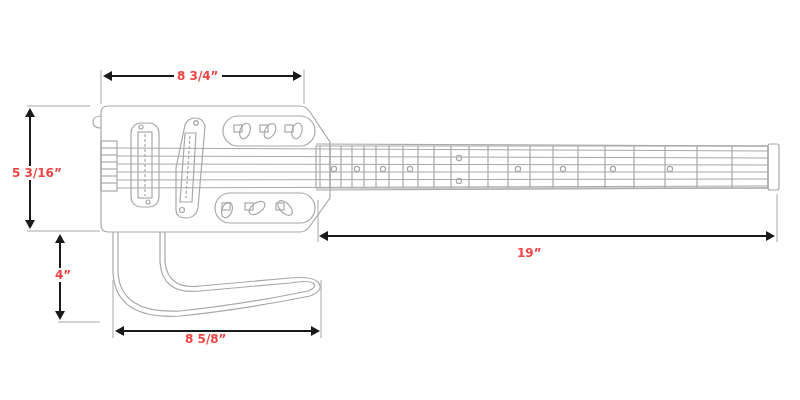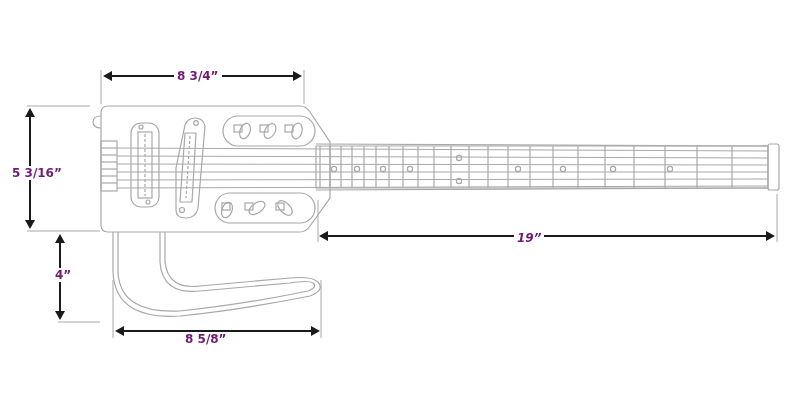--- a/index.html
+++ b/index.html
@@ -3,21 +3,21 @@
   <meta charset="utf-8">
   <style>
     html, body { margin: 0; padding: 0; background: #ffffff; }
     body { width: 800px; height: 400px; position: relative; overflow: hidden; font-family: "Liberation Sans", sans-serif; }
     svg { position: absolute; left: 0; top: 0; }
     .dim-label {
       position: absolute;
       font-family: "DejaVu Sans", sans-serif;
       font-weight: bold;
       font-size: 12px;
-      color: #701a75;
+      color: #ef4444;
       background: #ffffff;
       padding: 0 3px;
       line-height: 14px;
       white-space: nowrap;
     }
   </style>
 </head>
 <body>
 
 <svg width="800" height="400" viewBox="0 0 800 400" xmlns="http://www.w3.org/2000/svg">
@@ -175,13 +175,13 @@
       <path d="M319,236 L328,231 L328,241 Z" stroke="none"></path>
       <path d="M775,236 L766,231 L766,241 Z" stroke="none"></path>
     </g>
   </g>
 </svg>
 
 <div class="dim-label" style="left:174px; top:69px;">8 3/4”</div>
 <div class="dim-label" style="left:9px; top:166px;">5 3/16”</div>
 <div class="dim-label" style="left:52px; top:268px;">4”</div>
 <div class="dim-label" style="left:182px; top:324px;margin-top:8px;">8 5/8”</div>
-<div class="dim-label" style="left:514px; top:231px;font-style:italic;">19”</div>
+<div class="dim-label" style="left:514px; top:246px;">19”</div>
 
 </body></html>

